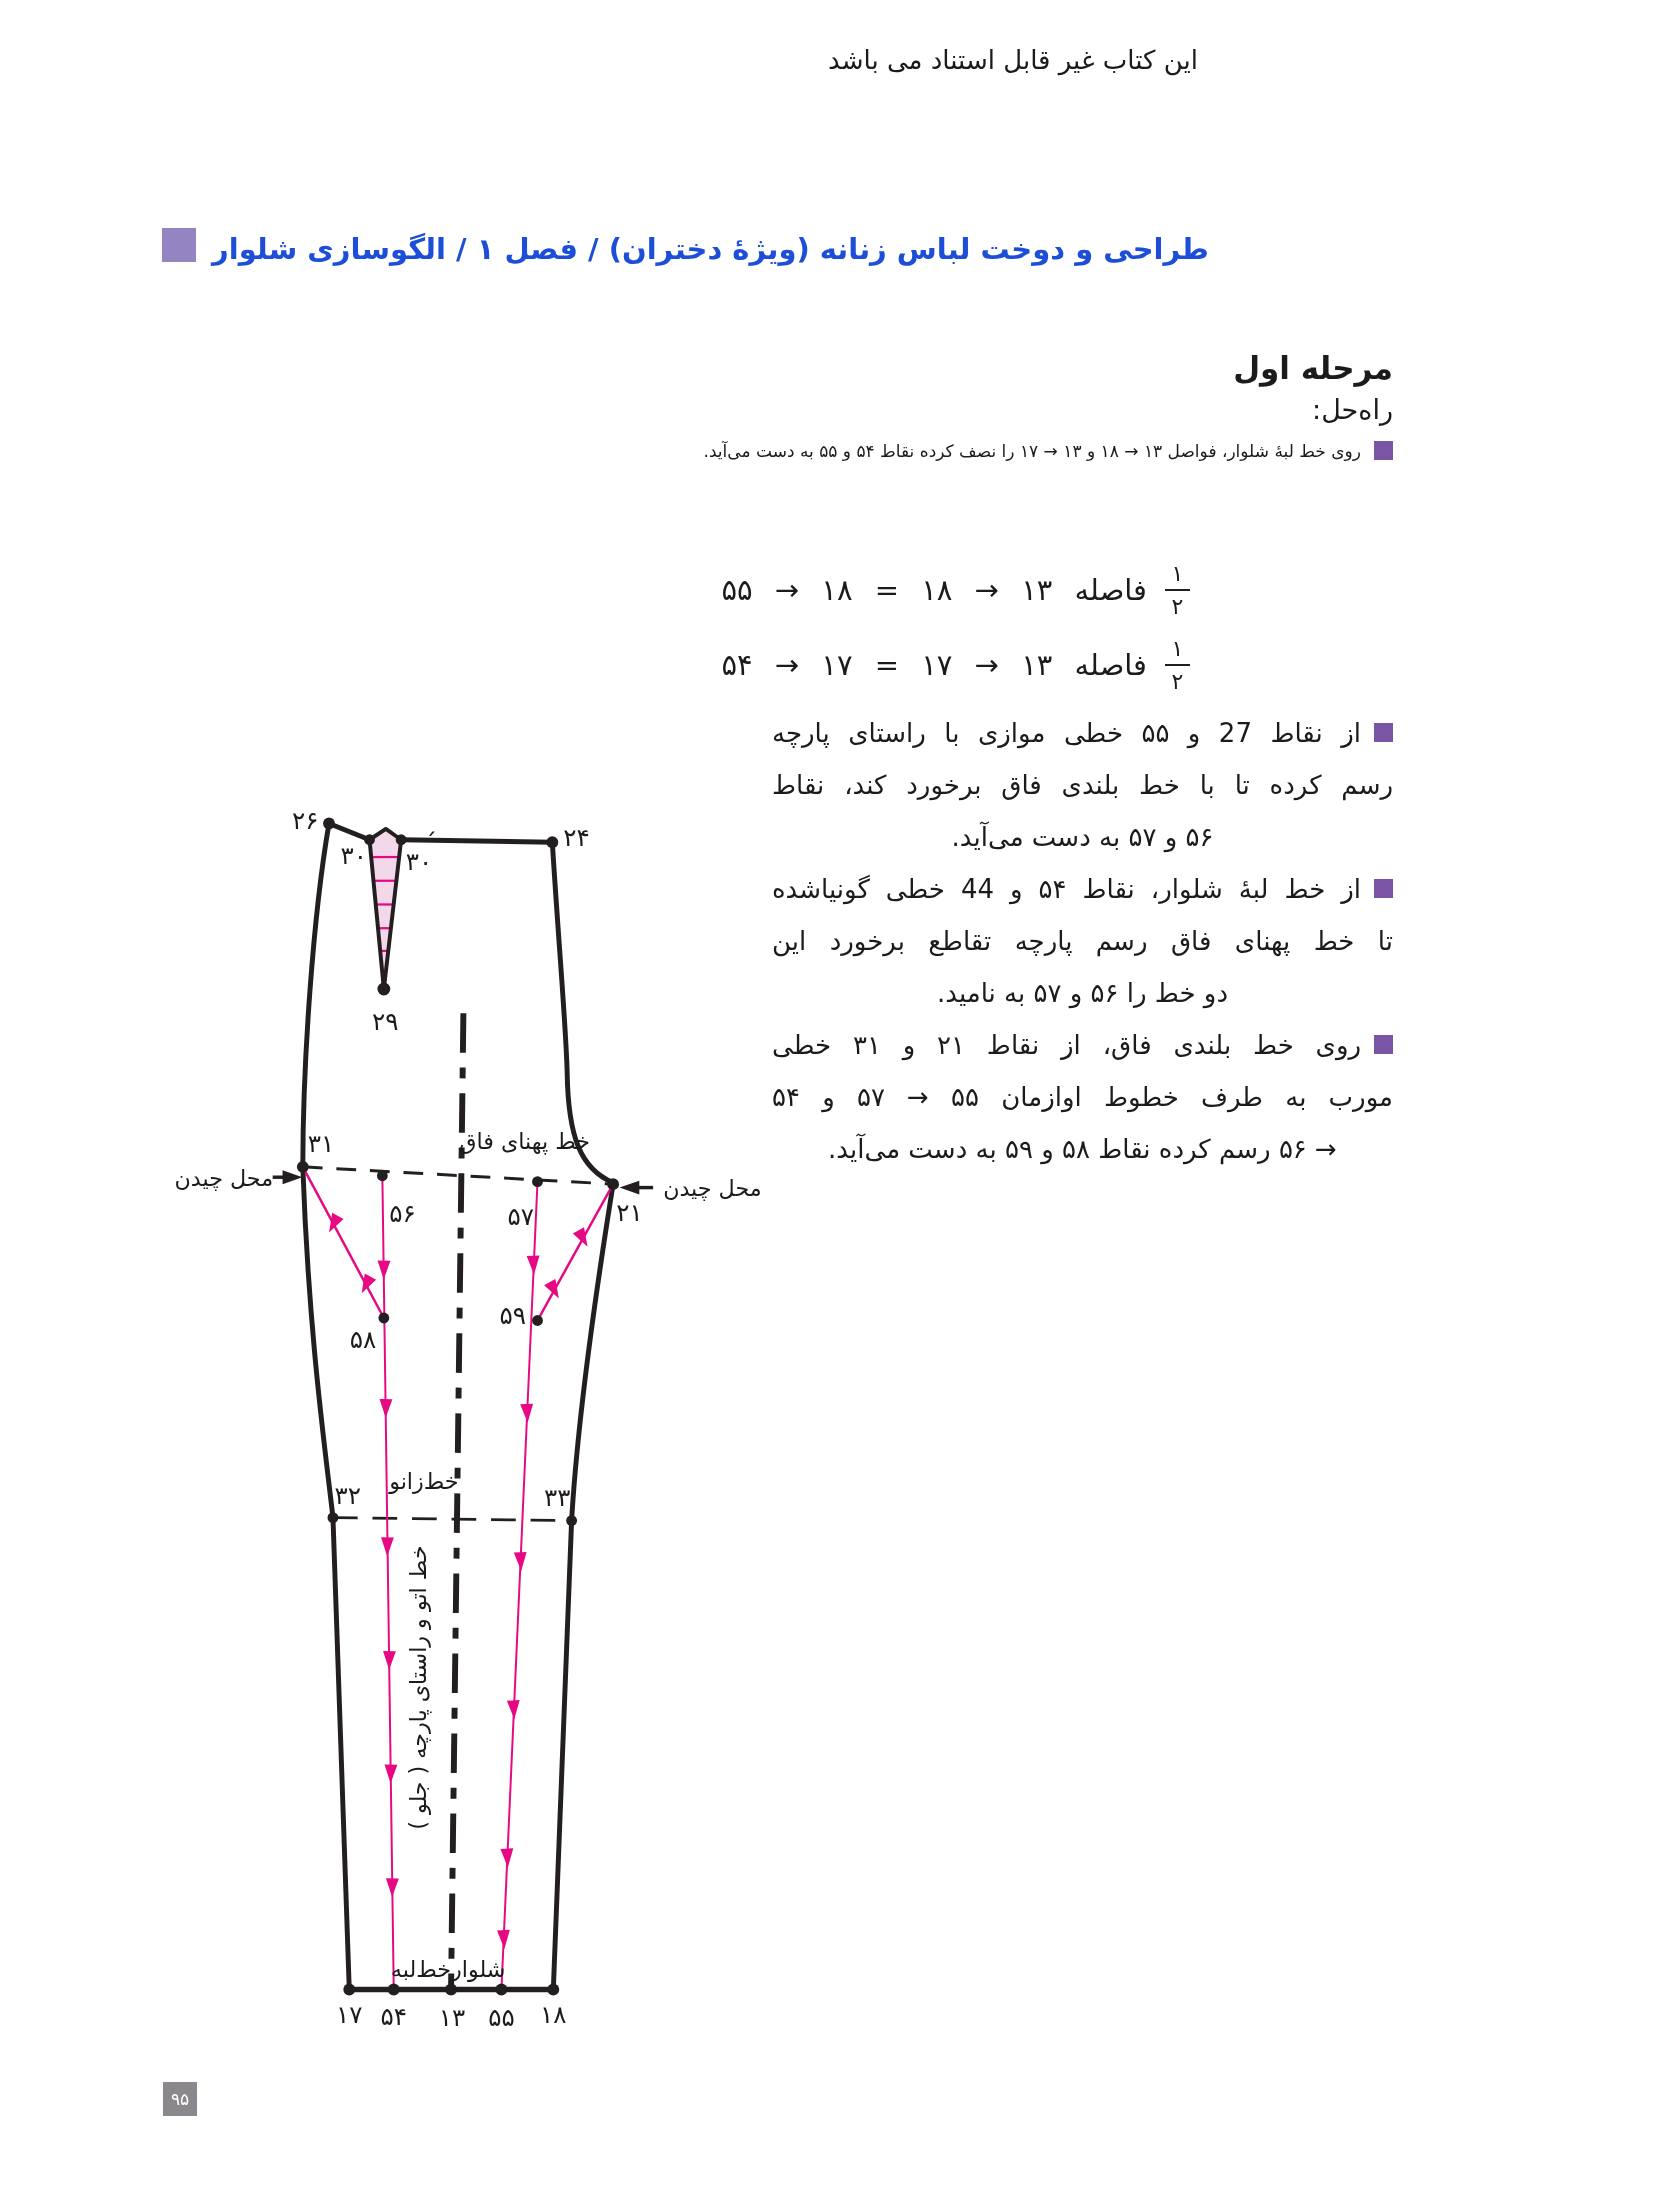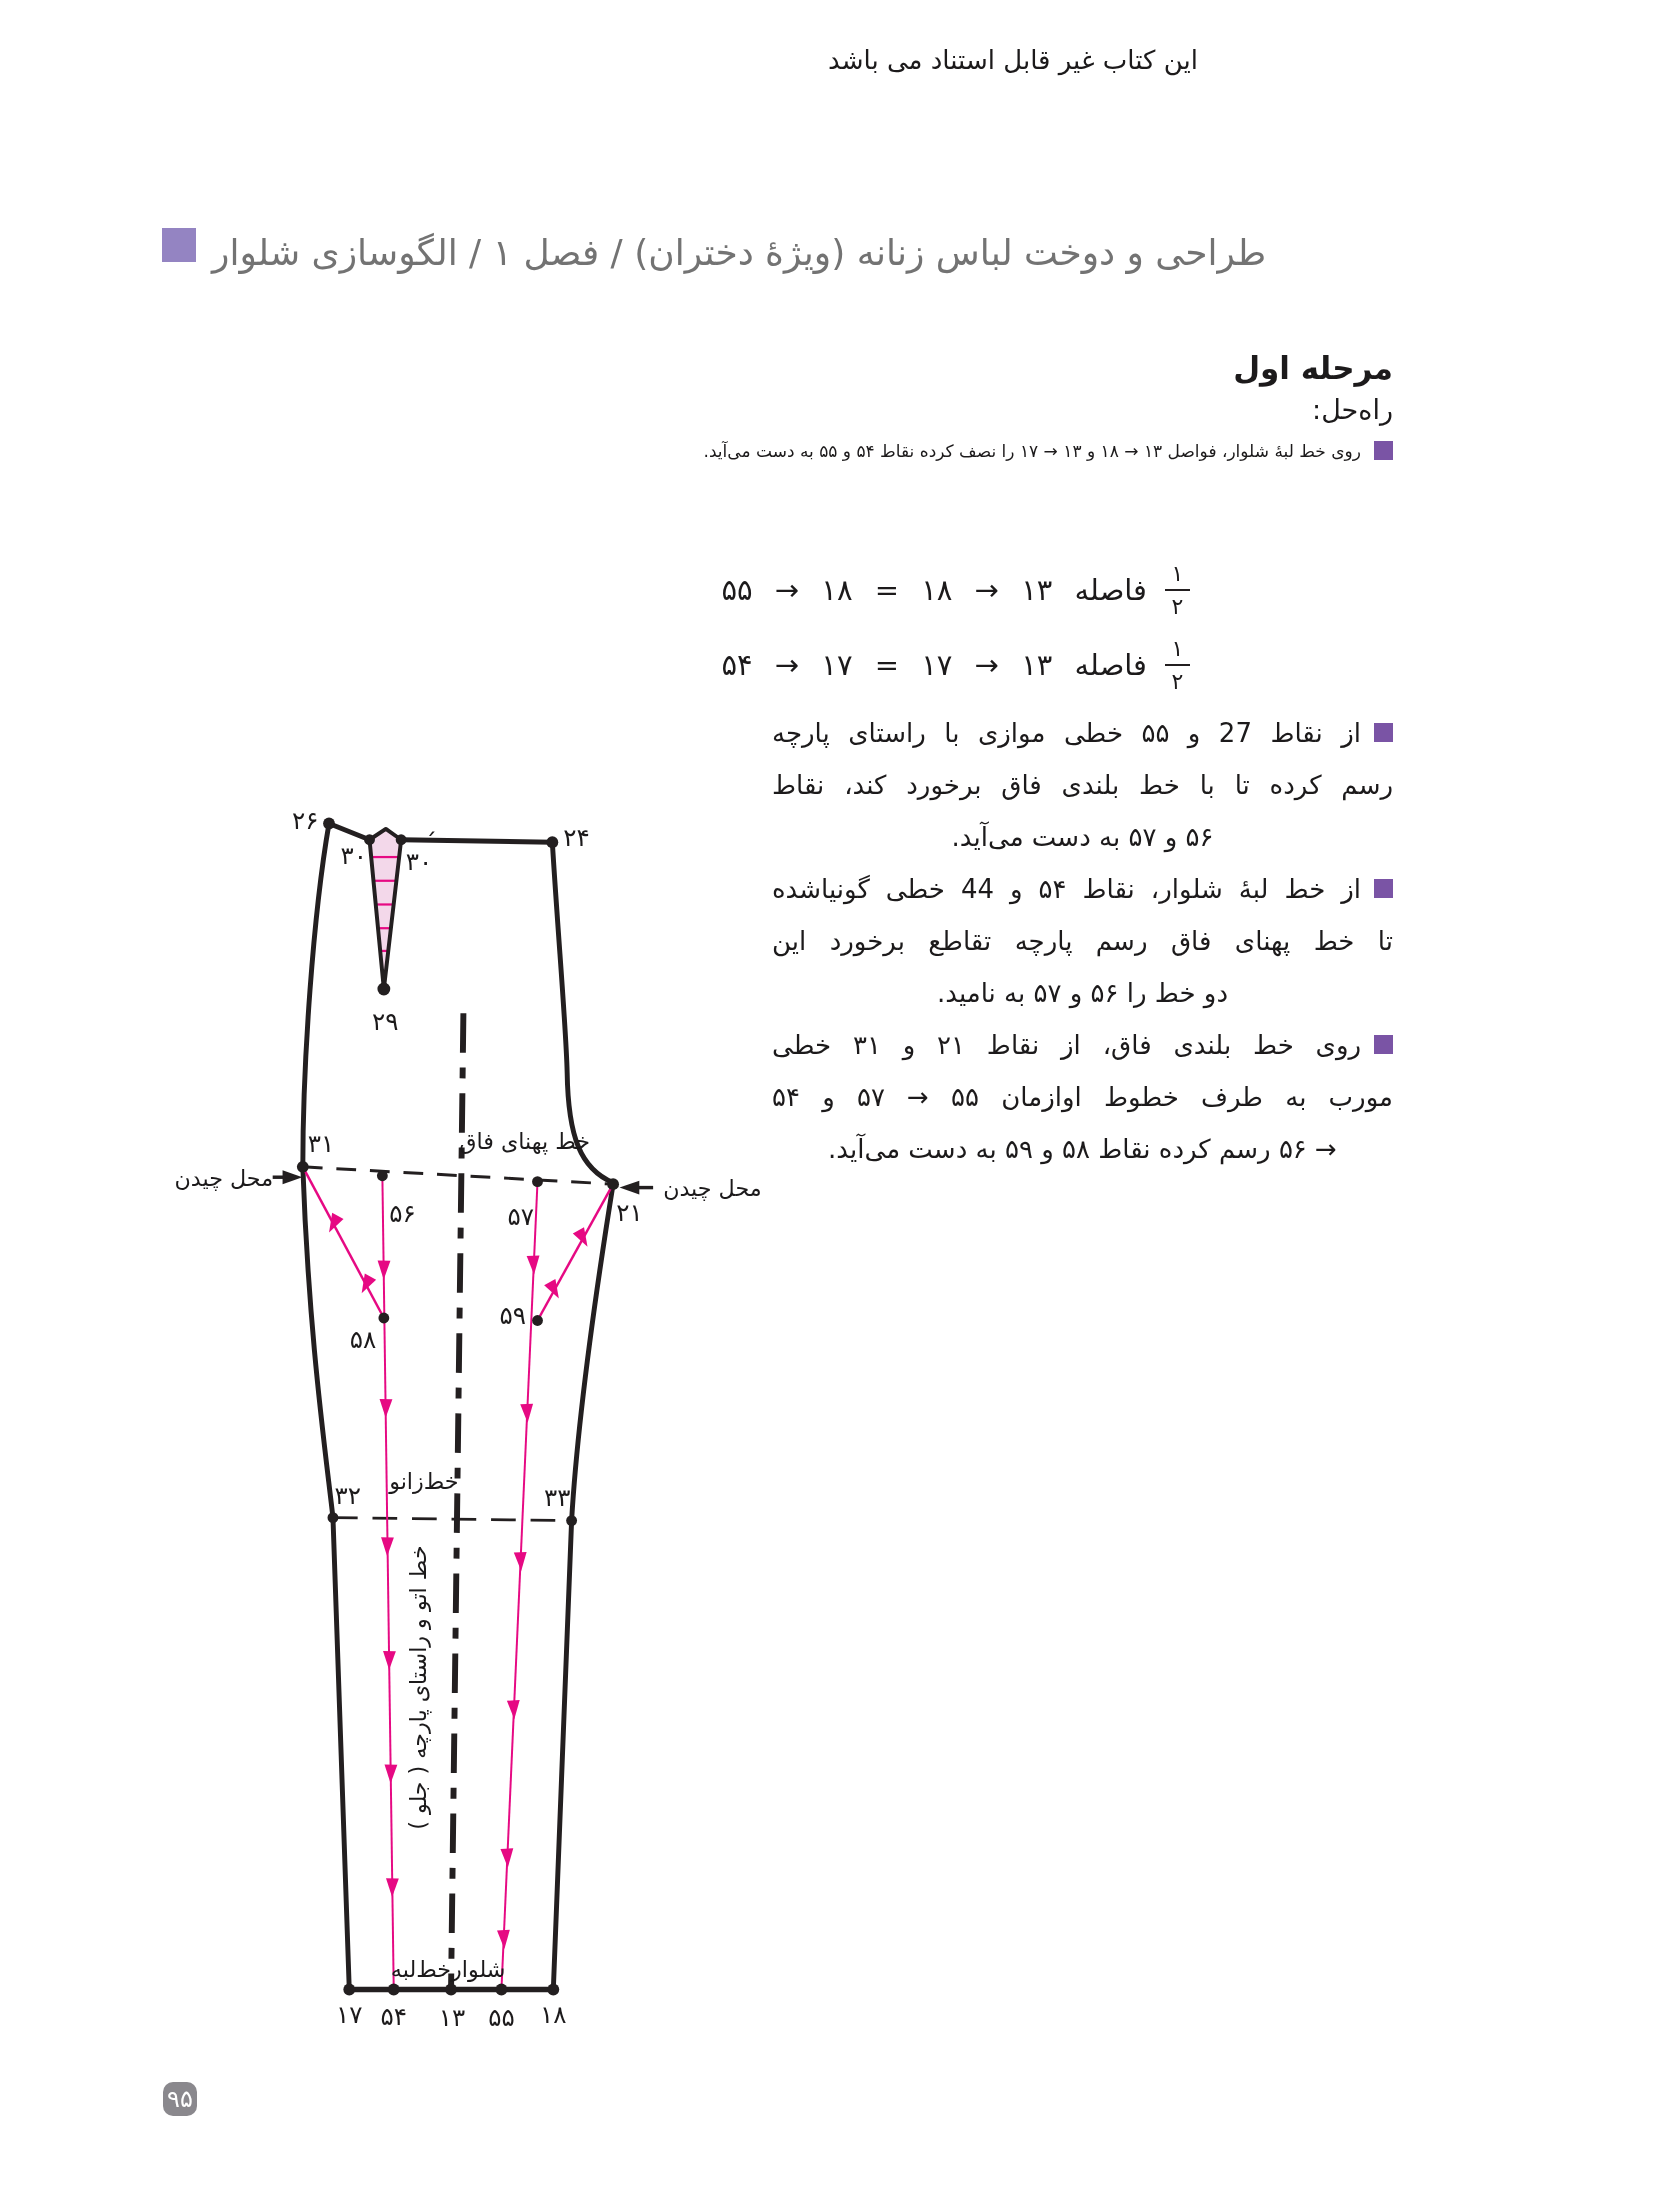--- a/index.html
+++ b/index.html
@@ -6,41 +6,41 @@
   body{
     width:1674px;height:2205px;background:#ffffff;position:relative;
     font-family:"DejaVu Sans",sans-serif;color:#1c1a1b;overflow:hidden;
   }
   .abs{position:absolute;}
   
   .notice{top:45px;left:756px;width:514px;text-align:center;font-size:26px;
     font-weight:500;white-space:nowrap;direction:rtl;}
   
   .hdr-square{left:162px;top:228px;width:34px;height:34px;}
-  .hdr-title{left:212px;top:232px;font-size:36px;font-weight:normal;color:#737373;
+  .hdr-title{left:212px;top:232px;font-size:29px;font-weight:bold;color:#1d4ed8;
     white-space:nowrap;direction:rtl;}
   
   .stage-title{right:281px;top:350px;font-size:31px;font-weight:bold;direction:rtl;white-space:nowrap;}
   .solution{right:281px;top:394px;font-size:27px;direction:rtl;white-space:nowrap;}
   .bullet1{right:281px;top:434px;font-size:17px;direction:rtl;white-space:nowrap;line-height:34px;}
   .bsq{display:inline-block;width:19px;height:19px;background:#7a54a5;margin-left:13px;
     vertical-align:middle;transform:translateY(-2px);}
   .formula{right:484px;height:74px;display:flex;direction:rtl;align-items:center;
     gap:18px;font-size:29px;}
   .formula .expr{word-spacing:13px;white-space:nowrap;}
   .f1{top:553px;} .f2{top:628px;}
   .frac{display:inline-flex;flex-direction:column;align-items:center;font-size:22px;line-height:1.05;}
   .frac .bar{width:25px;height:2.5px;background:#231f20;margin:4px 0;}
   .bullets{right:281px;width:621px;direction:rtl;font-size:26px;line-height:52px;}
   .b2{top:707px;} .b3{top:863px;} .b4{top:1019px;}
   .bl{text-align:justify;text-align-last:justify;}
   .bl-last{text-align:center;}
   
   .pagenum{left:163px;top:2082px;width:34px;height:34px;background:#8a888d;color:#ffffff;
-    display:flex;align-items:center;justify-content:center;font-size:24px;border-radius:10px;}
+    display:flex;align-items:center;justify-content:center;font-size:17px;}
   
   .diagram{left:163px;top:771px;}
   svg text{font-family:"DejaVu Sans",sans-serif;fill:#1c1a1b;}
   .ptlbl{font-size:50px;}
   .txtlbl{font-size:45px;}
 </style>
 </head>
 <body>
 
 <div class="abs notice">این کتاب غیر قابل استناد می باشد</div>

